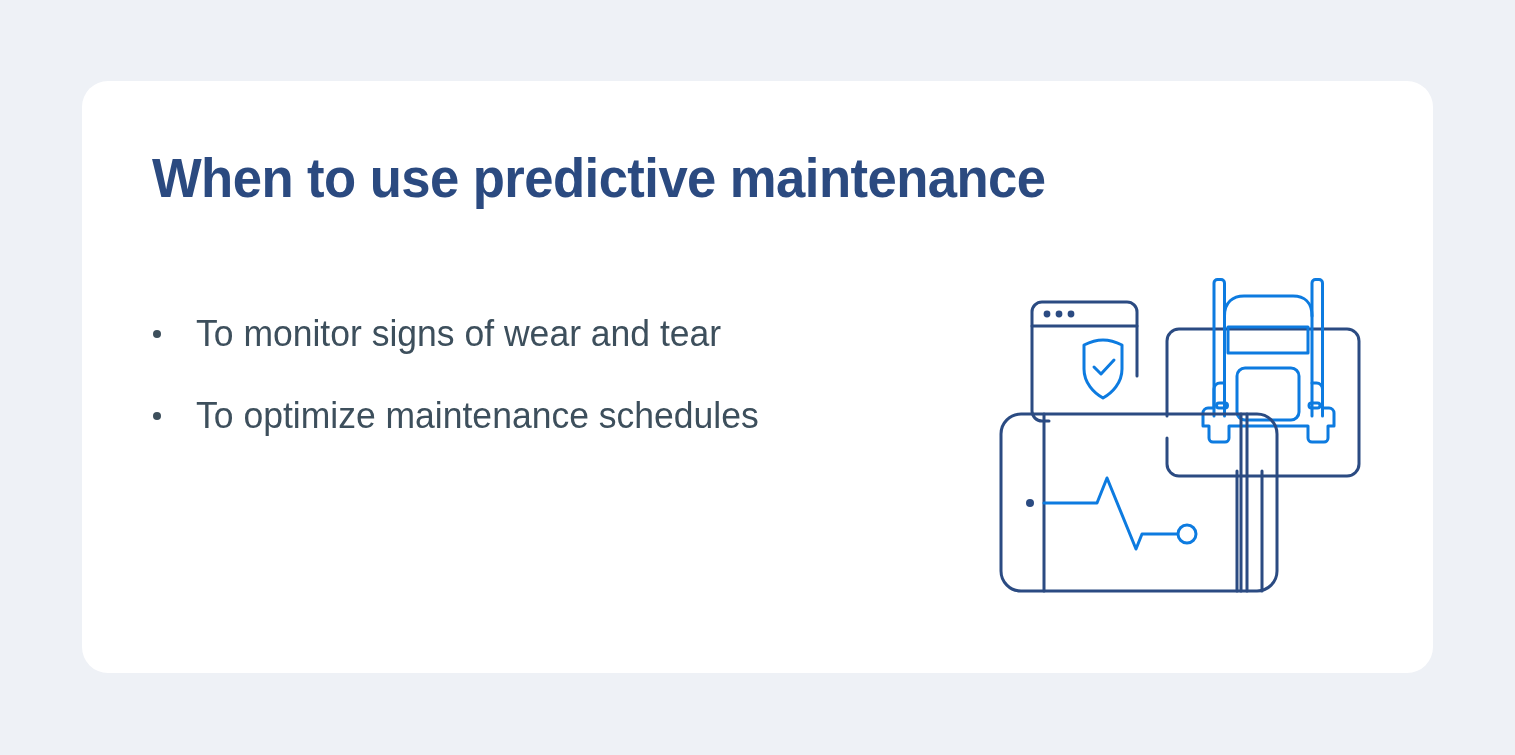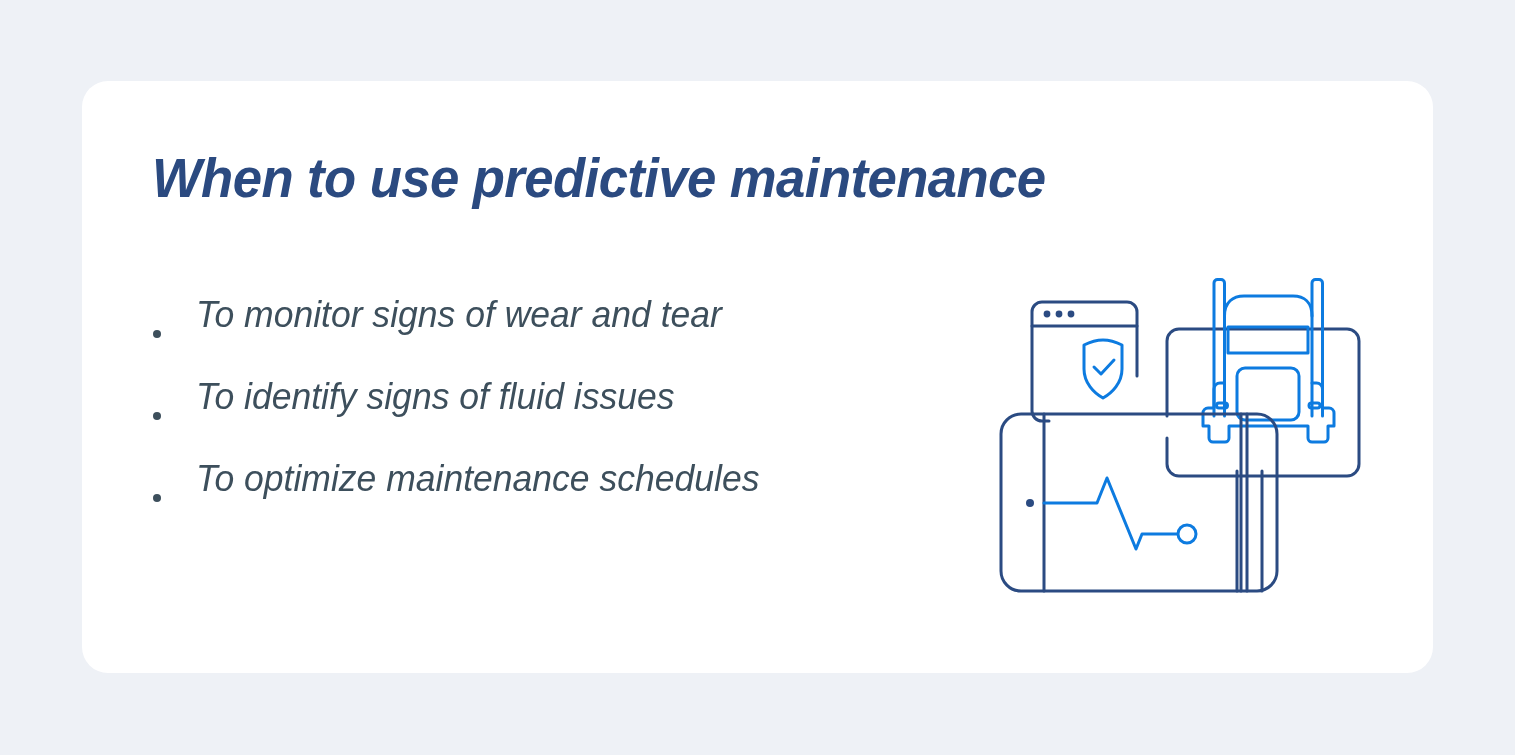--- a/index.html
+++ b/index.html
@@ -22,21 +22,20 @@
 
   
   .card {
     position: absolute;
     left: 82px;
     top: 81px;
     width: 1351px;
     height: 592px;
     background: #ffffff;
     border-radius: 26px;
-    font-style: italic;
   }
 
   
   .page-title {
     position: absolute;
     left: 70px;
     top: 65px;
     margin: 0;
     font-family: "Liberation Sans Narrow", "Liberation Sans", sans-serif;
     font-size: 56px;
@@ -57,21 +56,21 @@
     margin: 0;
     padding: 0;
     list-style: none;
     width: 800px;
   }
   .bullet-item {
     position: relative;
     height: 82px;
     padding-left: 44px;
     display: flex;
-    align-items: flex-start;
+    align-items: center;
   }
   .bullet-dot {
     position: absolute;
     left: 1px;
     top: 50%;
     width: 8px;
     height: 8px;
     margin-top: -4px;
     border-radius: 50%;
     background: #3d4f5c;
@@ -110,24 +109,20 @@
     <h1 class="page-title">When to use predictive maintenance</h1>
 
     <ul class="bullet-list">
 
       <li class="bullet-item">
         <span class="bullet-dot"></span>
         <span class="bullet-text">To monitor signs of wear and tear</span>
       </li>
 
 
-      <li class="bullet-item">
-        <span class="bullet-dot"></span>
-        <span class="bullet-text">To identify signs of fluid issues</span>
-      </li>
 
       <li class="bullet-item">
         <span class="bullet-dot"></span>
         <span class="bullet-text">To optimize maintenance schedules</span>
       </li>
 
     </ul>
 
     <div class="illustration">
       <svg viewBox="0 0 460 350" xmlns="http://www.w3.org/2000/svg" fill="none" stroke-linecap="round" stroke-linejoin="round">

